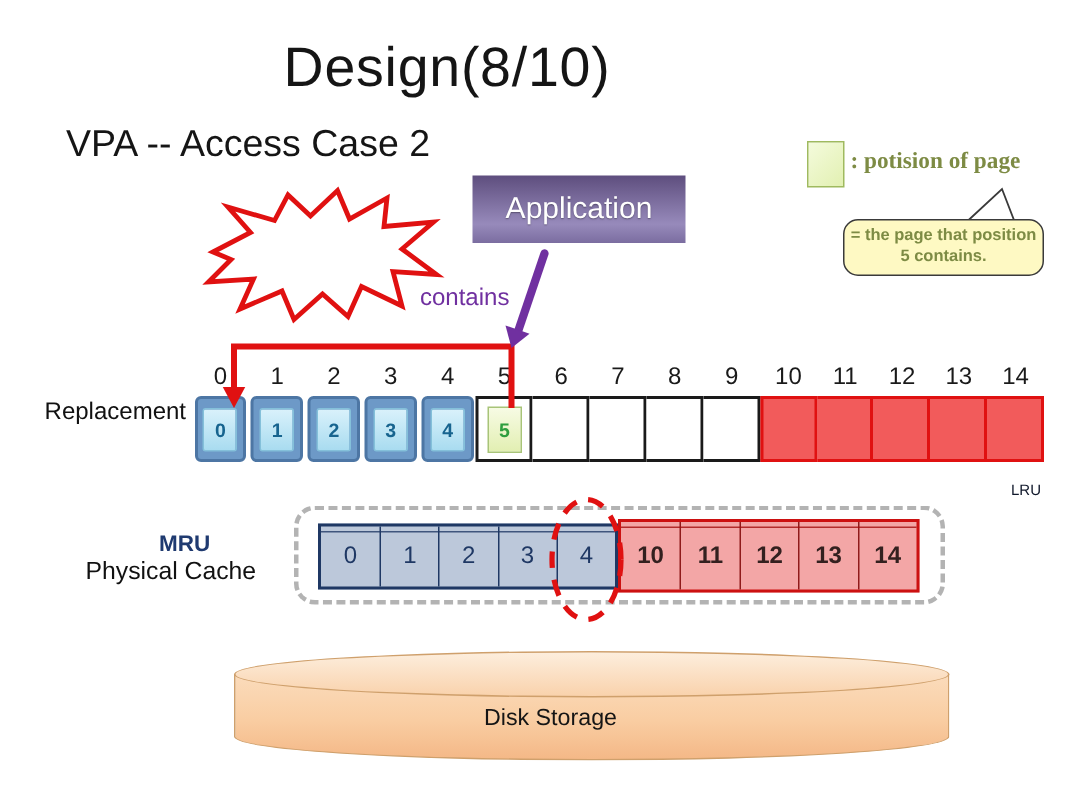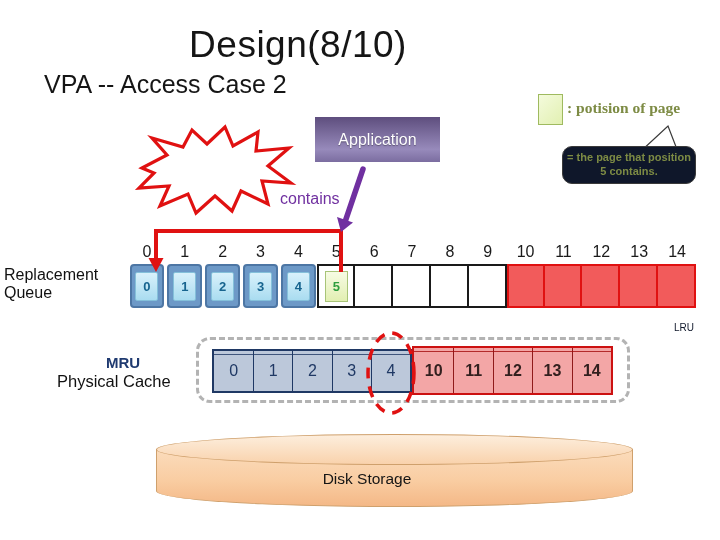--- a/index.html
+++ b/index.html
@@ -2,41 +2,41 @@
 <html><head>
 <meta charset="utf-8">
 <style>
   html,body{margin:0;padding:0;}
   body{width:720px;height:540px;position:relative;background:#ffffff;overflow:hidden;
        font-family:"Liberation Sans", sans-serif;}
   .abs{position:absolute;}
 
   
   #title{left:0;top:24px;width:596px;text-align:center;font-size:37px;color:#151515;letter-spacing:.5px;}
-  #subtitle{left:44px;top:70px;font-size:25px;color:#151515;}
+  #subtitle{left:44px;top:82px;font-size:25px;color:#151515;}
 
   
   #legend-swatch{left:538px;top:94px;width:23px;height:29px;border:1.5px solid #9fba5f;
     background:linear-gradient(135deg,#f4fbdc, #e2f0b2);}
   #legend-label{left:567px;top:99px;font-size:15.5px;font-weight:600;color:#7d8b44;font-family:Liberation Serif, serif;}
-  #callout{left:562px;top:146px;width:134px;height:38px;background:#0f172a;border:1.2px solid #3a3a3a;
+  #callout{left:562px;top:146px;width:134px;height:38px;background:#fef9c3;border:1.2px solid #3a3a3a;
     border-radius:10px;display:flex;align-items:center;justify-content:center;text-align:center;
     font-size:11px;font-weight:bold;color:#7d8b44;line-height:1.25;z-index:6;padding:1px 4px;box-sizing:border-box;}
 
   
-  #app-box{left:315px;top:117px;width:125px;height:45px;display:flex;align-items:center;justify-content:center;
+  #app-box{left:315px;top:117px;width:142px;height:45px;display:flex;align-items:center;justify-content:center;
     background:linear-gradient(180deg,#5e4e7e 0%, #978abb 72%, #7b6da0 100%);
-    color:#fff;font-size:16px;text-shadow:0 1px 1px rgba(0,0,0,.35);}
+    color:#fff;font-size:20px;text-shadow:0 1px 1px rgba(0,0,0,.35);}
   #request-label{left:280px;top:190px;font-size:16px;color:#7030a0;}
 
   
   #miss-label{left:193px;top:160px;width:52px;text-align:center;font-size:15px;font-weight:bold;color:#c00000;z-index:5;}
 
   
-  #rq-label{left:4px;top:266px;width:120px;text-align:left;font-size:16px;color:#111;line-height:1.1;}
+  #rq-label{left:4px;top:266px;width:120px;text-align:right;font-size:16px;color:#111;line-height:1.1;}
   #queue-index-row{left:128px;top:243px;width:568px;height:20px;display:grid;grid-template-columns:repeat(15,1fr);}
   .qidx{text-align:center;font-size:16px;color:#1a1a1a;}
   #queue{left:128px;top:264px;width:568px;height:44px;display:grid;grid-template-columns:repeat(15,1fr);}
   .qcell{position:relative;display:flex;align-items:center;justify-content:center;box-sizing:border-box;}
   .qcell.mru{background:#6d99c7;border:2px solid #4d76a4;border-radius:4px;margin:0 1.5px;}
   .qcell.mru .inner{width:21px;height:27px;background:linear-gradient(180deg,#d9f1fb,#a9dcf0);
     border:1px solid #84c0da;border-radius:2px;display:flex;align-items:center;justify-content:center;
     font-size:13px;font-weight:bold;color:#17648f;}
   .qcell.page{background:#fff;border:2px solid #1a1a1a;}
   .qcell.page .inner{width:21px;height:29px;background:linear-gradient(180deg,#f7fbe4,#e2efb2);
@@ -85,21 +85,20 @@
 <div class="abs" id="legend-swatch"></div>
 <div class="abs" id="legend-label">: potision of page</div>
 <div class="abs" id="callout">= the page that position 5 contains.</div>
 
 <div class="abs" id="app-box">Application</div>
 <div class="abs" id="request-label">contains</div>
 <div class="abs" id="miss-label">Miss</div>
 
 <div class="abs" id="rq-label">
   <div>Replacement</div>
-  <div>Queue</div>
 </div>
 <div class="abs" id="queue-index-row">
     <div class="qidx">0</div>
     <div class="qidx">1</div>
     <div class="qidx">2</div>
     <div class="qidx">3</div>
     <div class="qidx">4</div>
     <div class="qidx">5</div>
     <div class="qidx">6</div>
     <div class="qidx">7</div>

